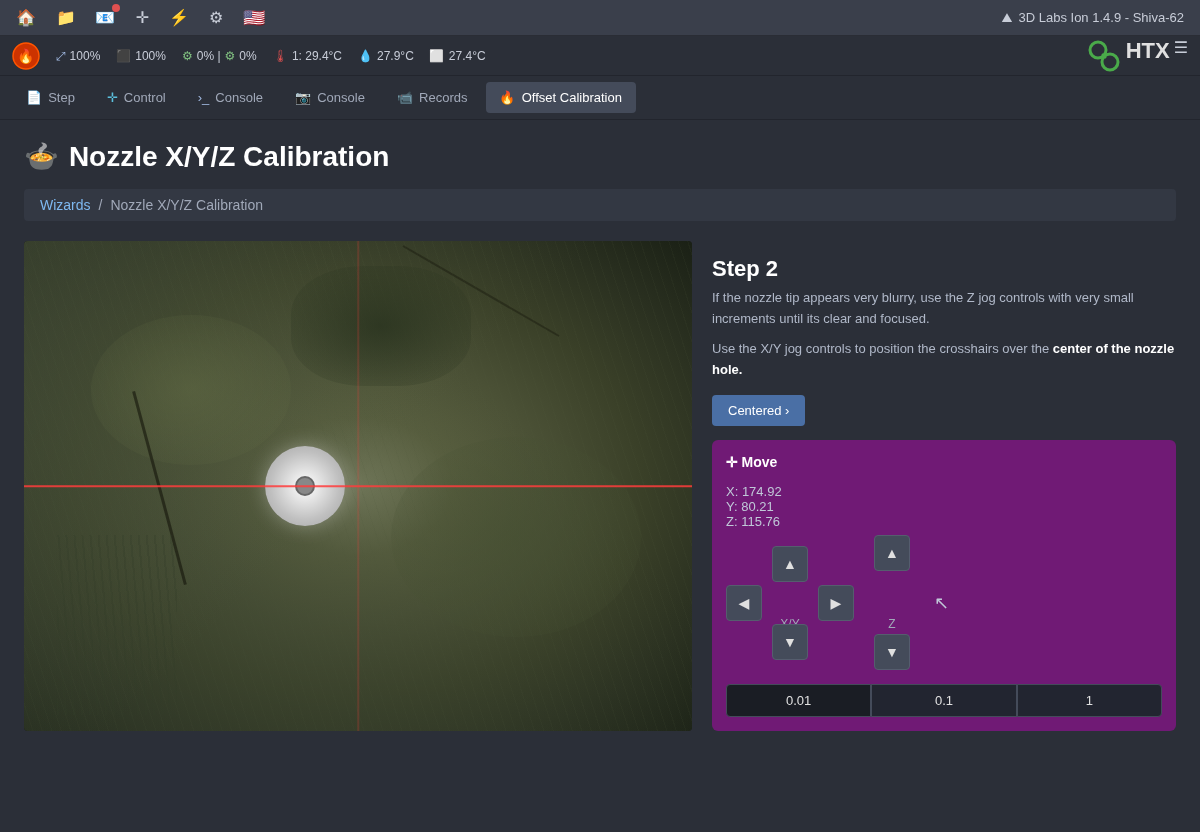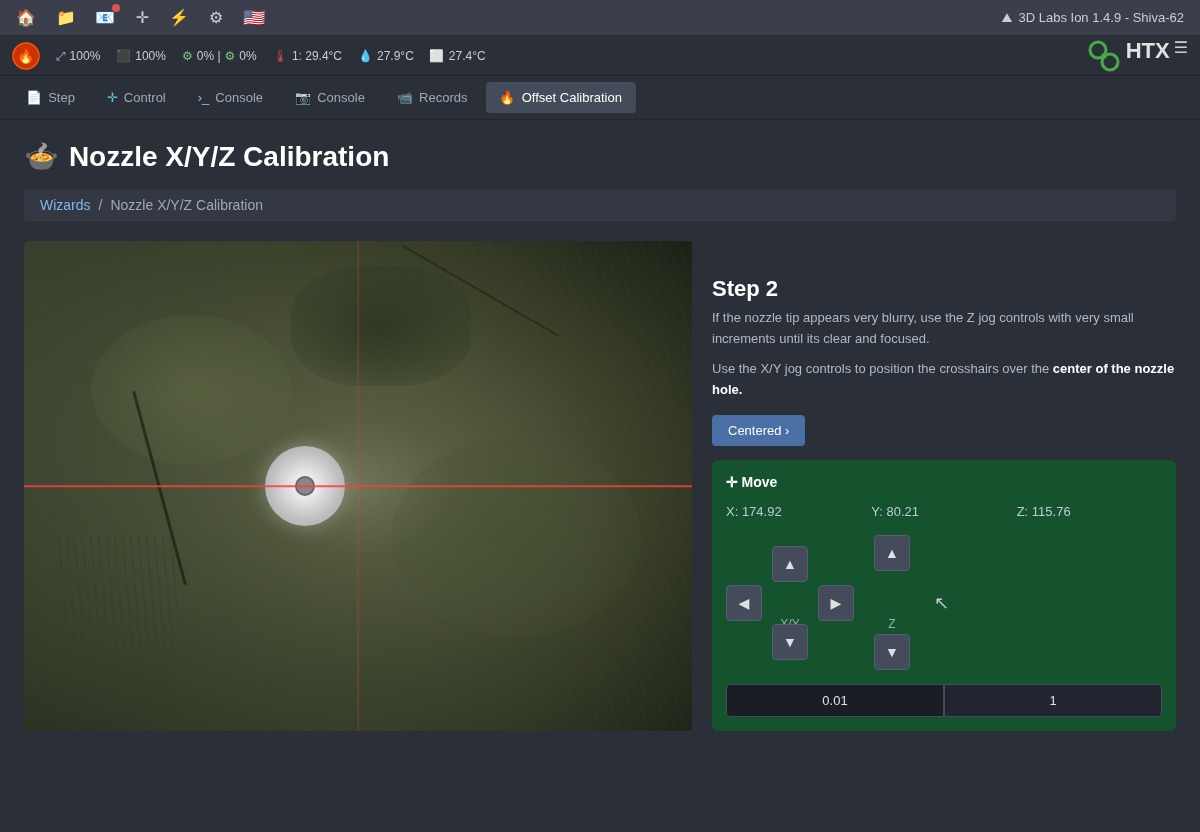--- a/index.html
+++ b/index.html
@@ -215,39 +215,40 @@
       border: none;
       border-radius: 4px;
       padding: 8px 16px;
       font-size: 13px;
       cursor: pointer;
       margin-top: 4px;
     }
 
     
     .move-section {
-      background: #14532d;
+      background: #701a75;
       border-radius: 6px;
       padding: 14px;
     }
     .move-title {
       font-size: 14px;
       font-weight: 600;
       color: #ffffff;
       margin-bottom: 14px;
       display: flex;
       align-items: center;
       gap: 8px;
     }
     .coords-row {
       display: flex;
       gap: 0;
-      margin-bottom: 16px;
+      margin-bottom: 6px;
       font-size: 13px;
       color: #c0c8d8;
+      flex-direction: column;
     }
     .coord { flex: 1; }
 
     
     .jog-area {
       display: flex;
       gap: 20px;
       align-items: center;
       margin-bottom: 14px;
     }
@@ -473,19 +474,20 @@
             <button class="jog-btn">▲</button>
             <div class="jog-label">Z</div>
             <button class="jog-btn">▼</button>
           </div>
 
           <div style="font-size:18px;color:#c0c8d8;margin-left:4px;">↖</div>
         </div>
 
         <div class="increment-row">
           <button class="inc-btn active">0.01</button>
+          <button class="inc-btn">0.1</button>
           <button class="inc-btn">1</button>
         </div>
       </div>
 
     </div>
   </div>
 </div>
 
 </body></html>

